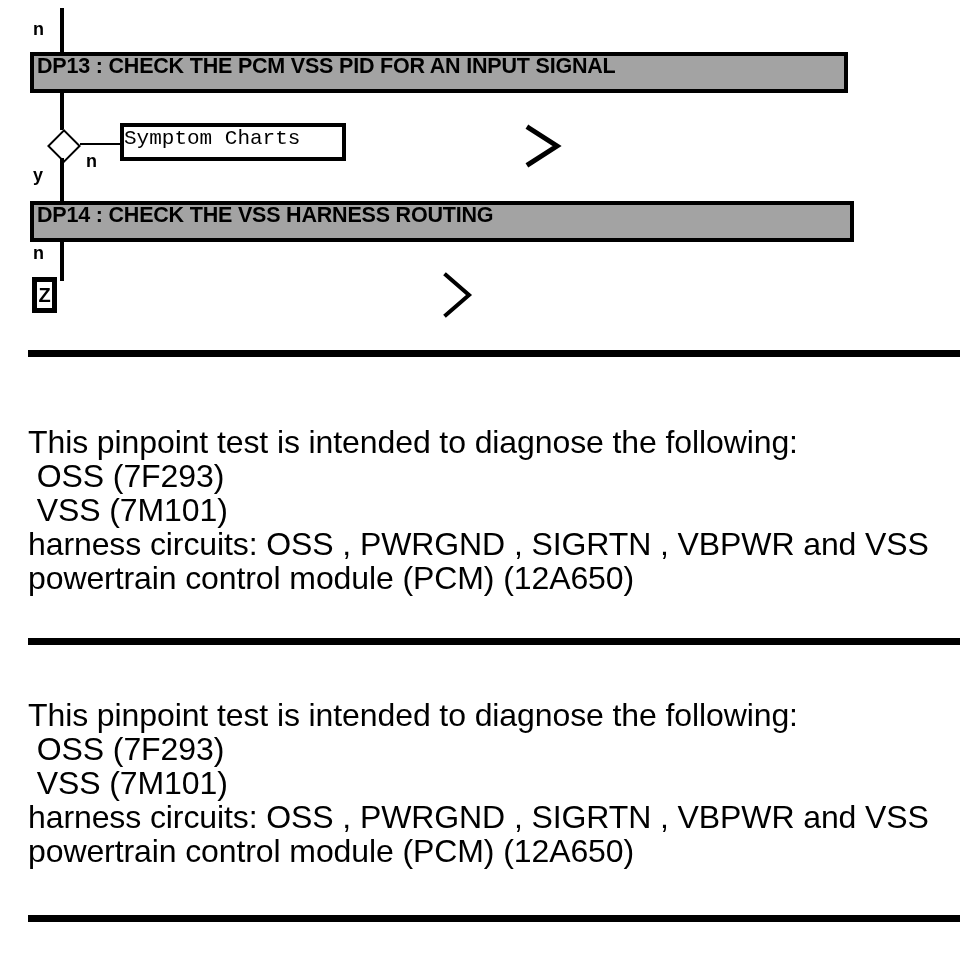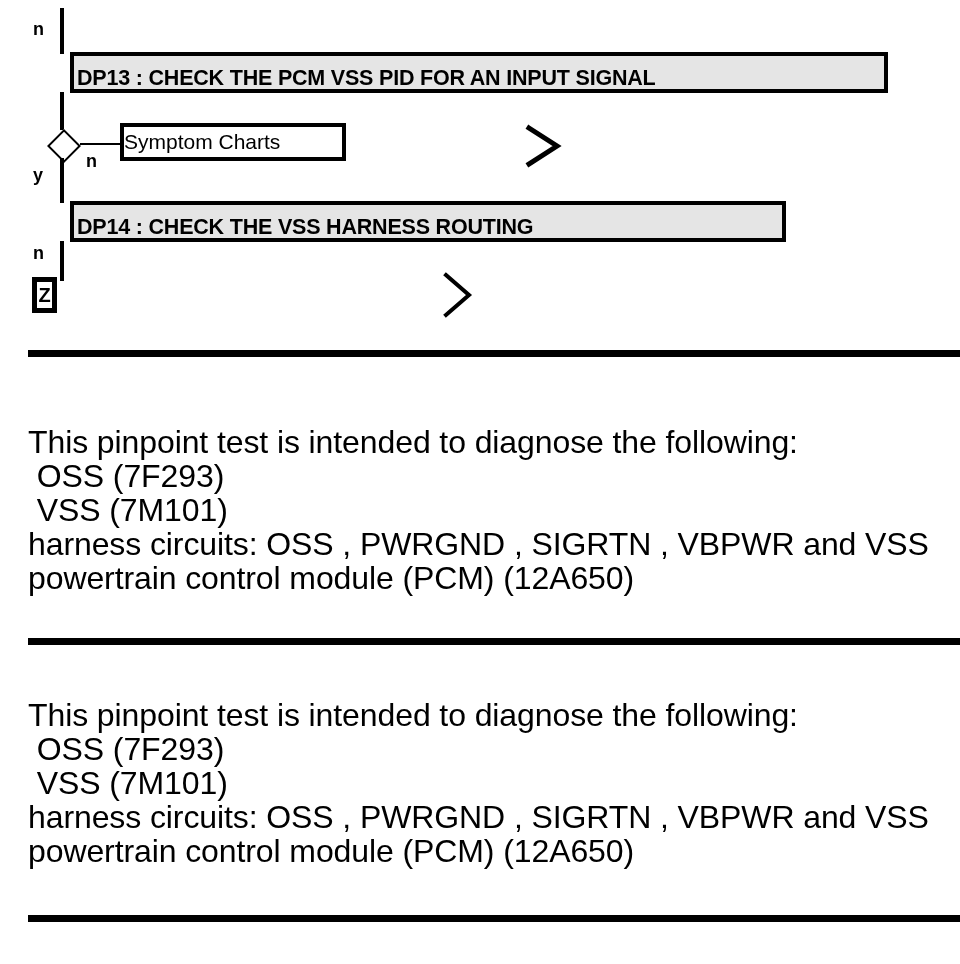--- a/index.html
+++ b/index.html
@@ -27,36 +27,35 @@
   .vline {
     position: absolute;
     background: #000;
     width: 4px;
   }
 
   .step-box {
     position: absolute;
     box-sizing: border-box;
     border: 4px solid #000;
-    background: #e5e5e5;
+    background: #a3a3a3;
     display: flex;
-    align-items: flex-end;
-    margin-left: 40px;
+    align-items: flex-start;
   }
   .step-box .step-label {
     font-size: 21.5px;
     font-weight: bold;
     letter-spacing: -0.2px;
     white-space: nowrap;
     padding-left: 3px;
     line-height: 1;
   }
 
   #dp13-box { left: 30px; top: 52px; width: 818px; height: 41px; }
-  #dp14-box { left: 30px; top: 201px; width: 716px; height: 41px; }
+  #dp14-box { left: 30px; top: 201px; width: 824px; height: 41px; }
 
   
   #decision-diamond {
     position: absolute;
     left: 44px; top: 126px;
     width: 36px; height: 36px;
   }
   #decision-diamond .dm {
     position: absolute;
     left: 8px; top: 8px;
@@ -75,21 +74,22 @@
   }
 
   #symptom-box {
     position: absolute;
     left: 120px; top: 123px;
     width: 226px; height: 38px;
     box-sizing: border-box;
     border: 4px solid #000;
     background: #fff;
     display: flex;
-    align-items: center;
+    align-items: flex-start;
+    font-family: Liberation Mono, monospace;
   }
   #symptom-box .step-label { font-size: 21px; }
 
   
   #z-box {
     position: absolute;
     left: 32px; top: 277px;
     width: 25px; height: 36px;
     box-sizing: border-box;
     border: 5px solid #000;

